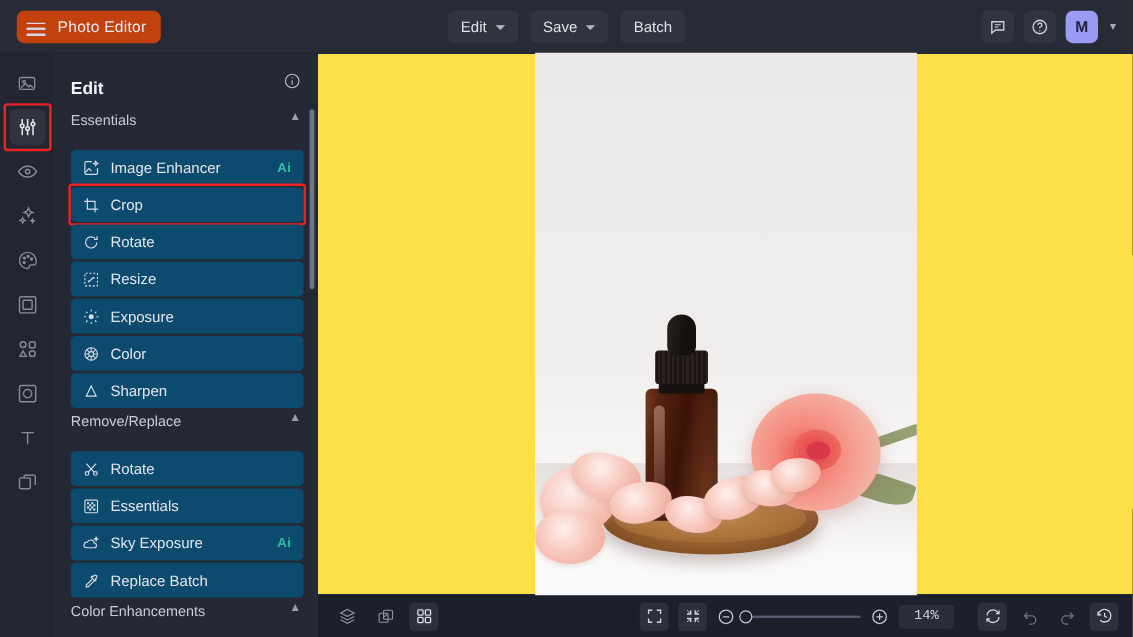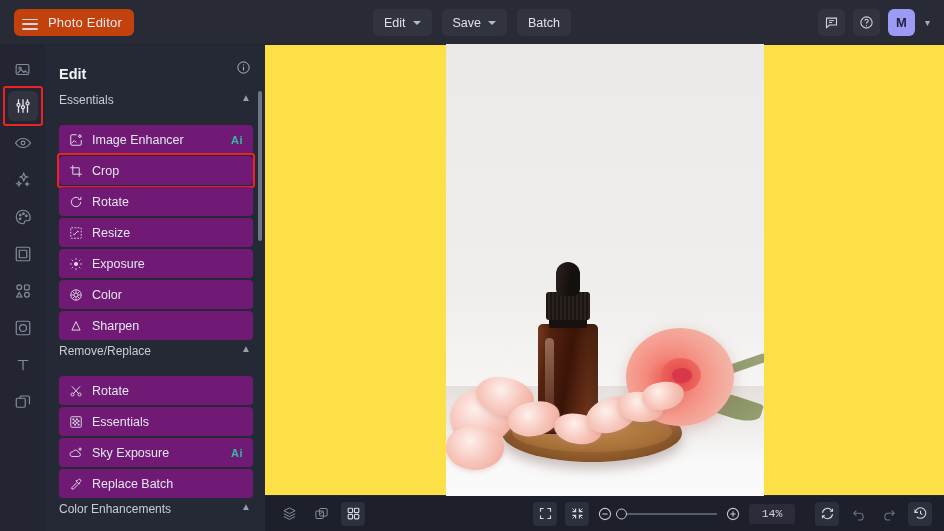--- a/index.html
+++ b/index.html
@@ -90,21 +90,21 @@
 
   .section-head {
     display: flex; align-items: flex-start; padding: 0 14px; height: 28px; margin-top: 4px;
     cursor: pointer;
   }
   .section-title { color: #c9ccd8; font-size: 12px; }
   .chev { margin-left: auto; color: #9a9eac; font-size: 10px; line-height: 1; }
 
   .menu { padding: 4px 12px 0 14px; display: flex; flex-direction: column; gap: 2px; }
   .menu-item {
-    height: 29px; background: #701a75; border-radius: 4px;
+    height: 29px; background: #0c4a6e; border-radius: 4px;
     display: flex; align-items: center; gap: 9px; padding: 0 10px;
     cursor: pointer; position: relative;
   }
   .menu-label { color: #e4e6ee; font-size: 12.5px; }
   .ai-badge { margin-left: auto; color: #2fbfa0; font-size: 11px; font-weight: bold; letter-spacing: .5px; }
   .menu-item.marked::after {
     content: ""; position: absolute; left: -2px; top: -3px; right: -2px; bottom: -3px;
     border: 2.5px solid #ee2222; border-radius: 3px; pointer-events: none;
   }
   .panel-scroll {

